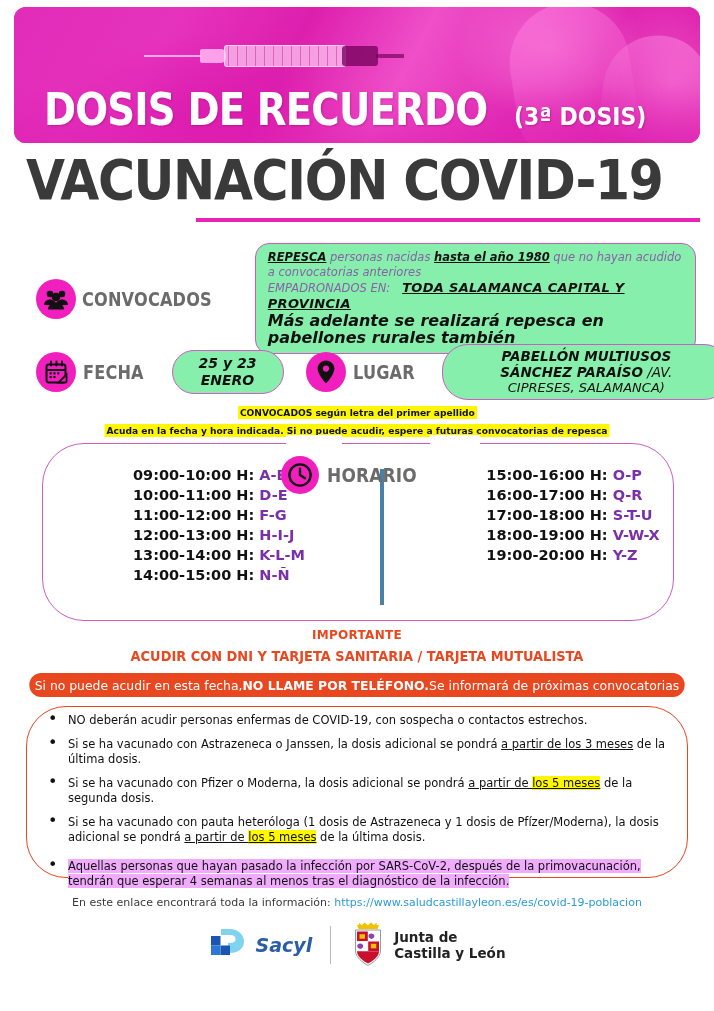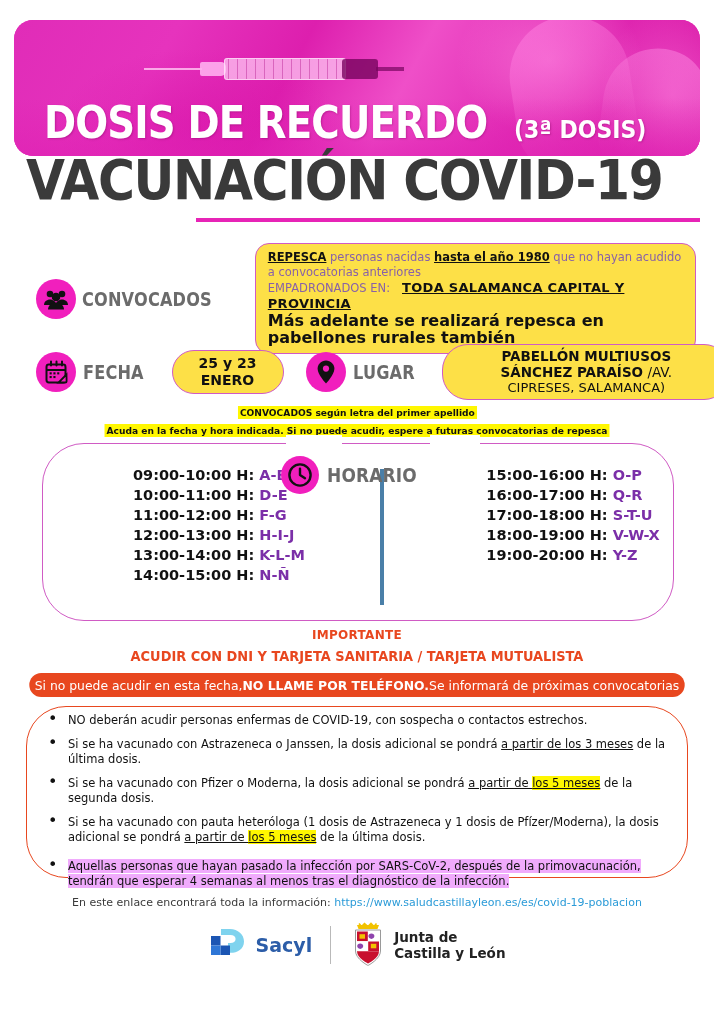--- a/index.html
+++ b/index.html
@@ -16,24 +16,24 @@
     position: relative;
     width: 714px;
     height: 1011px;
     background: #ffffff;
   }
 
   
   .banner {
     position: absolute;
     left: 14px;
-    top: 20px;
+    top: 7px;
     width: 686px;
     height: 136px;
-    border-radius: 19px;
+    border-radius: 12px;
     overflow: hidden;
     background: #E724B6;
   }
   .banner-photo {
     position: absolute;
     inset: 0;
     background:
       radial-gradient(ellipse 150px 120px at 78% 30%, rgba(255,140,225,.55), transparent 62%),
       radial-gradient(ellipse 120px 150px at 96% 55%, rgba(255,120,220,.50), transparent 60%),
       radial-gradient(ellipse 220px 120px at 27% 78%, rgba(216,20,170,.55), transparent 65%),
@@ -176,21 +176,22 @@
     color: #6b6b6b;
     letter-spacing: .2px;
     transform: scaleX(.85);
     transform-origin: left center;
     white-space: nowrap;
   }
 
   .pill-box {
     border: 1.6px solid #D05BC4;
     border-radius: 22px;
-    background: #fde047;
+    background: #86efac;
+    font-style: italic;
   }
 
   
   .convocados-row {
     position: absolute;
     left: 36px; top: 243px;
     width: 660px;
     display: flex;
     align-items: center;
     gap: 6px;
@@ -480,20 +481,21 @@
     align-items: center;
     justify-content: center;
     gap: 18px;
   }
   .sacyl { display: flex; align-items: center; gap: 5px; }
   .sacyl-word {
     font-family: "DejaVu Sans", sans-serif;
     font-weight: bold;
     font-size: 19px;
     color: #2C5DA8;
+    font-style: italic;
   }
   .logo-sep {
     width: 1px; height: 38px;
     background: #b9b9b9;
   }
   .junta { display: flex; align-items: center; gap: 7px; }
   .junta-word {
     font-family: "DejaVu Sans", sans-serif;
     font-weight: bold;
     font-size: 13.5px;

